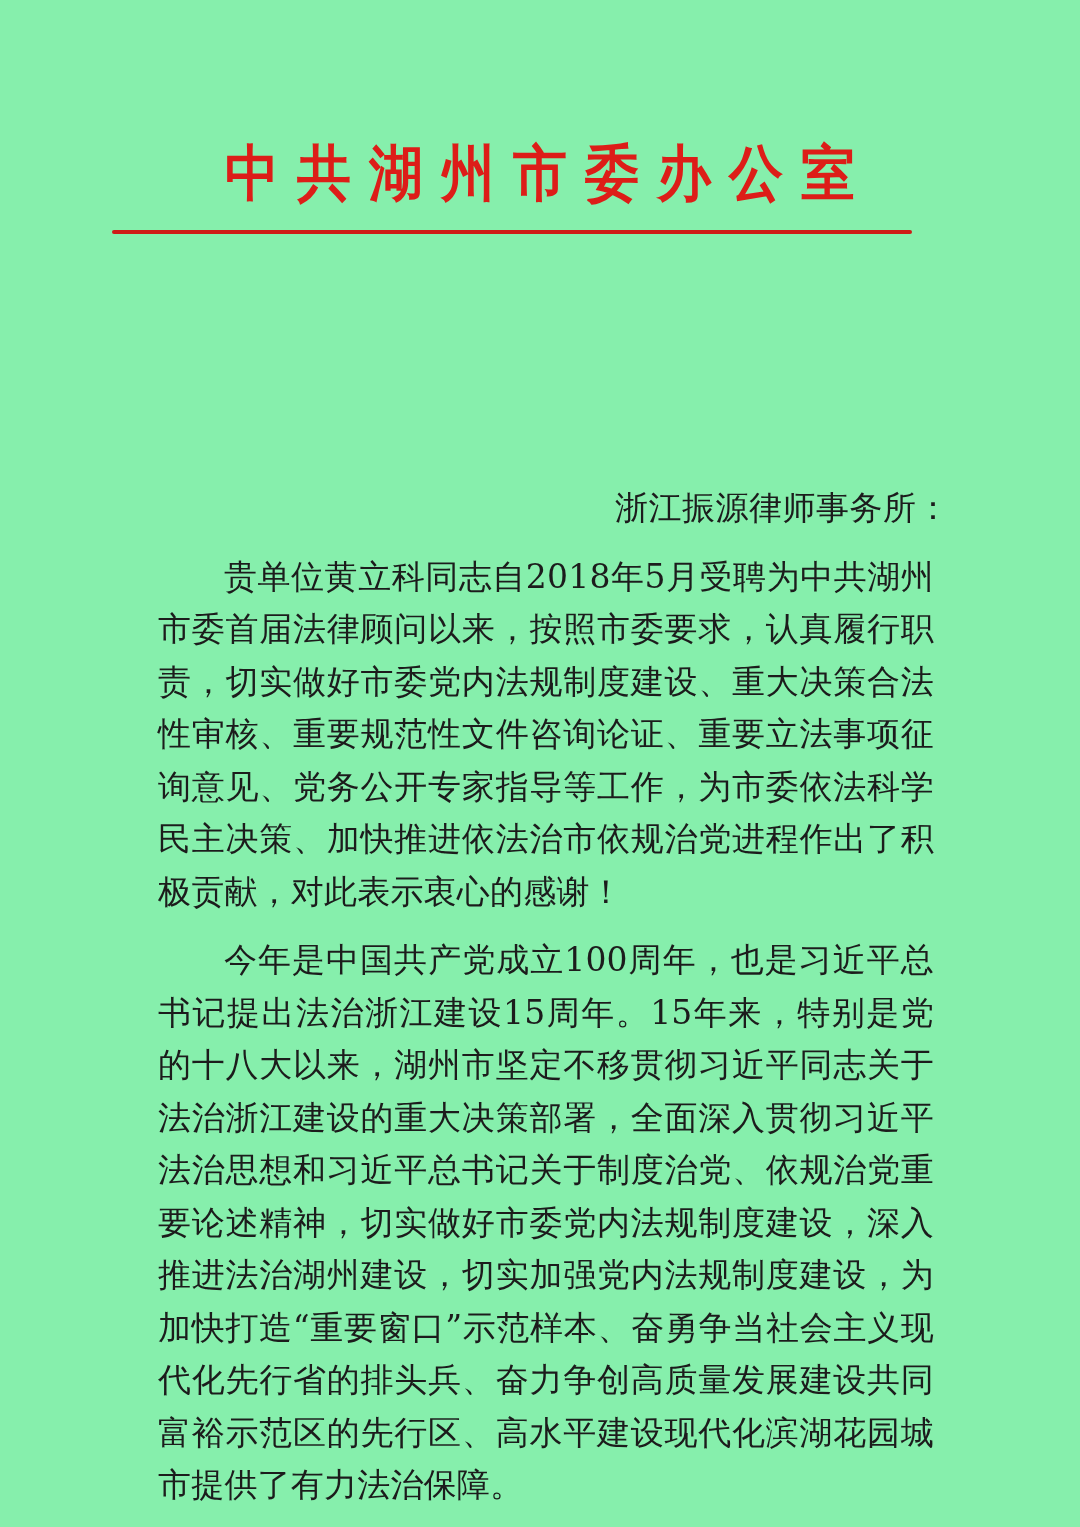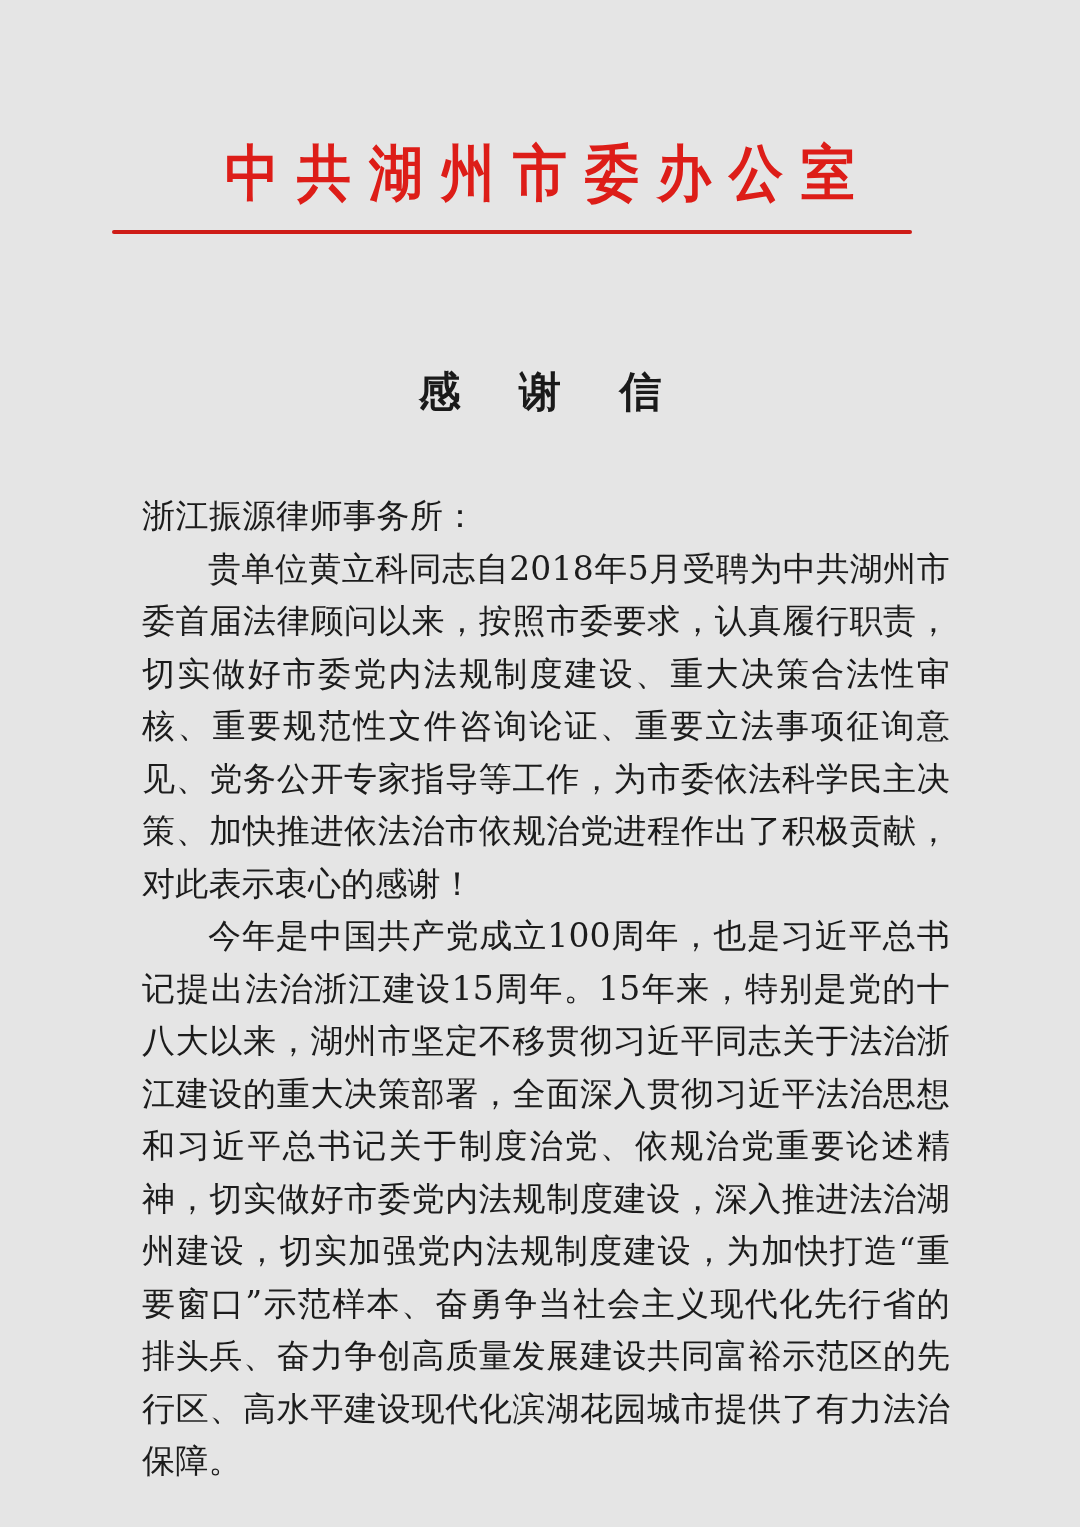--- a/index.html
+++ b/index.html
@@ -9,21 +9,21 @@
     background: #ffffff;
   }
   body {
     font-family: "DejaVu Serif", "Liberation Serif", serif;
   }
 
   #page {
     position: relative;
     width: 1080px;
     height: 1527px;
-    background: #e5e5e5;
+    background: #86efac;
     overflow: hidden;
     box-sizing: border-box;
   }
 
   
   .letterhead {
     position: absolute;
     left: 0;
     top: 138px;
     width: 1080px;
@@ -74,44 +74,43 @@
     position: absolute;
     left: 142px;
     top: 482px;
     width: 808px;
     color: #1c1c1c;
     font-family: "DejaVu Serif", "Liberation Serif", serif;
     font-size: 33px;
     line-height: 52.5px;
   }
   .addressee {
-    margin: 8px 0 0 0;
-    text-align: left;
+    margin: 0 0 0 0;
+    text-align: right;
     letter-spacing: 0.5px;
   }
   .para {
-    margin: 0;
+    margin: 16px;
     text-align: justify;
     text-align-last: left;
     text-justify: inter-character;
     text-indent: 66px;
     letter-spacing: 0.2px;
   }
 </style>
 </head>
 <body>
 
 <div id="page">
 
   <div class="letterhead">
     <span class="letterhead-title">中共湖州市委办公室</span>
   </div>
   <div class="letterhead-rule"></div>
 
-  <div class="doc-title">感 谢 信</div>
 
   <div class="letter-body">
     <p class="addressee">浙江振源律师事务所：</p>
     <p class="para">贵单位黄立科同志自2018年5月受聘为中共湖州市委首届法律顾问以来，按照市委要求，认真履行职责，切实做好市委党内法规制度建设、重大决策合法性审核、重要规范性文件咨询论证、重要立法事项征询意见、党务公开专家指导等工作，为市委依法科学民主决策、加快推进依法治市依规治党进程作出了积极贡献，对此表示衷心的感谢！</p>
     <p class="para">今年是中国共产党成立100周年，也是习近平总书记提出法治浙江建设15周年。15年来，特别是党的十八大以来，湖州市坚定不移贯彻习近平同志关于法治浙江建设的重大决策部署，全面深入贯彻习近平法治思想和习近平总书记关于制度治党、依规治党重要论述精神，切实做好市委党内法规制度建设，深入推进法治湖州建设，切实加强党内法规制度建设，为加快打造“重要窗口”示范样本、奋勇争当社会主义现代化先行省的排头兵、奋力争创高质量发展建设共同富裕示范区的先行区、高水平建设现代化滨湖花园城市提供了有力法治保障。</p>
   </div>
 
 </div>
 
 </body></html>

